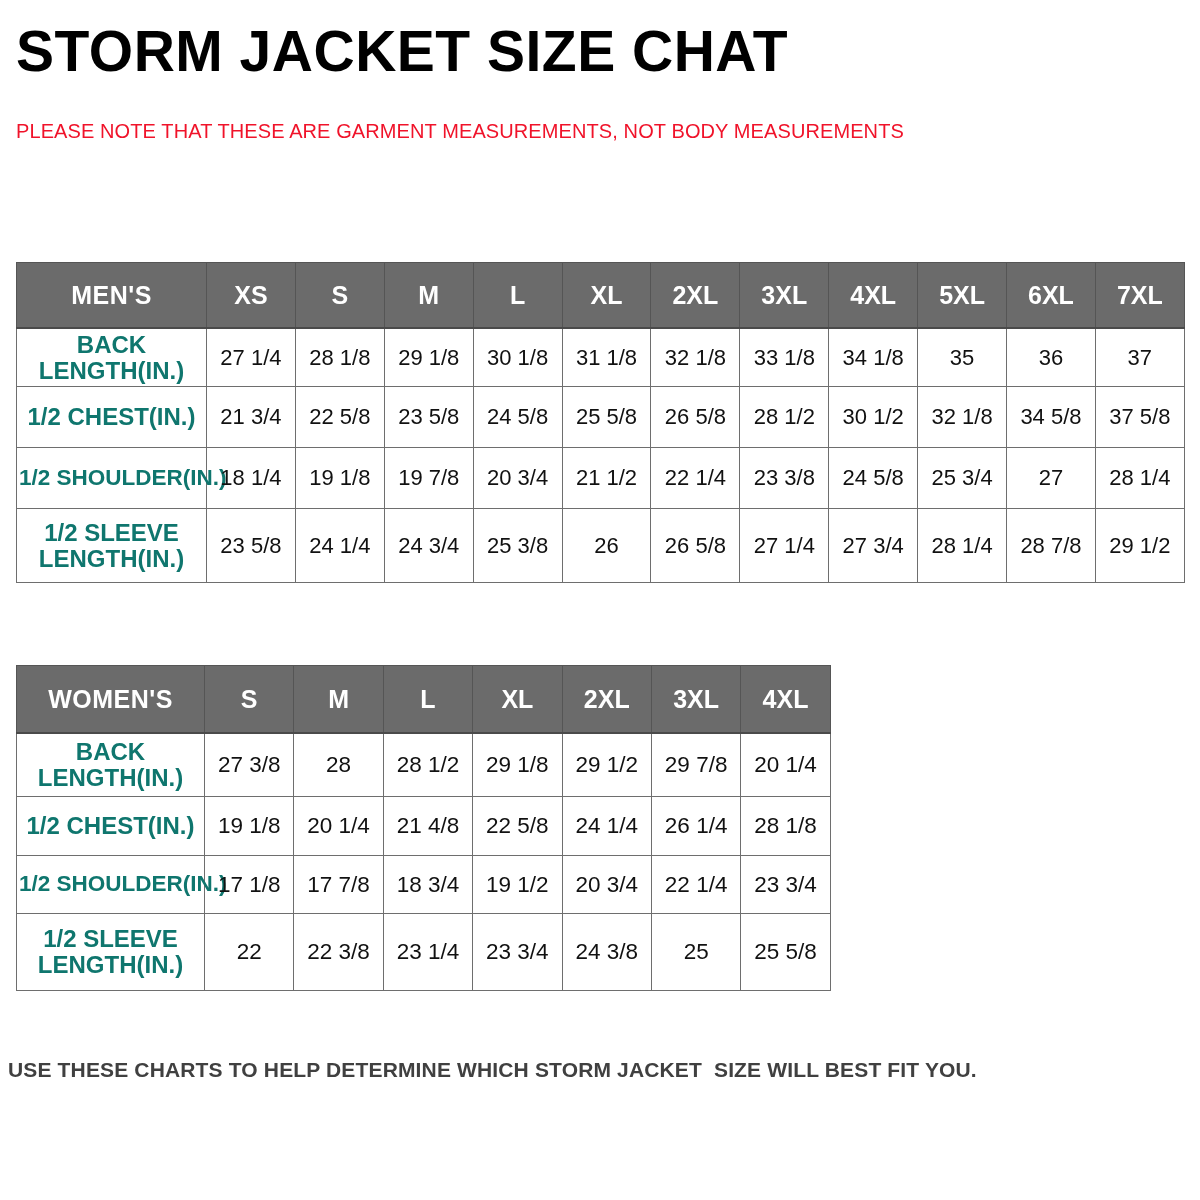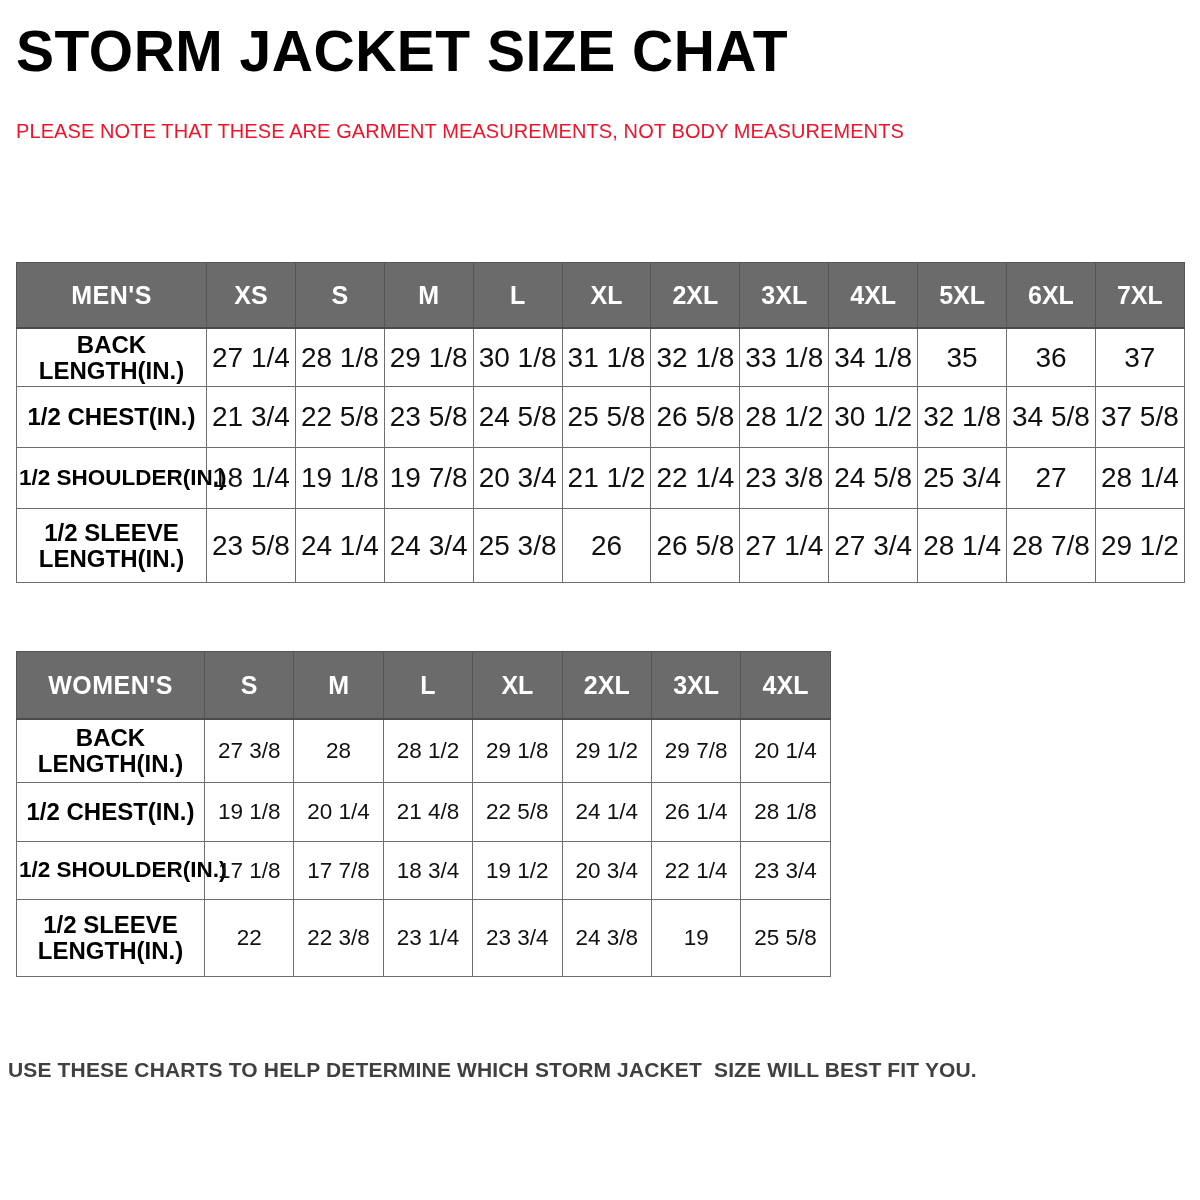--- a/index.html
+++ b/index.html
@@ -63,21 +63,21 @@
   
   .size-table {
     position: absolute;
     border-collapse: collapse;
     table-layout: fixed;
     background: #ffffff;
     border-radius: 16px;
   }
 
   #men-table  { left: 16px; top: 262px;  width: 1168px; }
-  #women-table{ left: 16px; top: 651px;  width: 814px;  }
+  #women-table{ left: 16px; top: 665px;  width: 814px;  }
 
   .size-table td, .size-table th {
     border: 1px solid #7a7a7a;
     padding: 0;
     text-align: center;
     vertical-align: middle;
   }
 
   
   .size-table thead th {
@@ -90,21 +90,21 @@
   #men-table  thead th { height: 64px; font-size: 25px; }
   #women-table thead th { height: 66px; font-size: 25px; }
 
   .size-table thead th.corner {
     font-size: 26px;
     letter-spacing: 0.5px;
   }
 
   
   .size-table td.row-label {
-    color: #000000;
+    color: #0f766e;
     font-weight: 700;
     background: #ffffff;
     line-height: 1.08;
     padding: 0 2px;
     border-color: #6e6e6e;
   }
 
   
   .size-table td.val {
     color: #111111;
@@ -114,21 +114,21 @@
   }
 
   
   #men-table tbody tr.r-back  td { height: 57px; }
   #men-table tbody tr.r-chest td { height: 60px; }
   #men-table tbody tr.r-shoulder td { height: 60px; }
   #men-table tbody tr.r-sleeve td { height: 73px; }
 
   #men-table td.row-label { font-size: 24px; }
   #men-table tr.r-shoulder td.row-label { font-size: 22.5px; }
-  #men-table td.val { font-size: 28px; }
+  #men-table td.val { font-size: 22px; }
 
   
   #women-table tbody tr.r-back  td { height: 62px; }
   #women-table tbody tr.r-chest td { height: 58px; }
   #women-table tbody tr.r-shoulder td { height: 57px; }
   #women-table tbody tr.r-sleeve td { height: 76px; }
 
   #women-table td.row-label { font-size: 24px; }
   #women-table tr.r-shoulder td.row-label { font-size: 22.5px; }
   #women-table td.val { font-size: 22.5px; }
@@ -274,21 +274,21 @@
           <td class="val">22 1/4</td>
           <td class="val">23 3/4</td>
         </tr>
         <tr class="r-sleeve">
           <td class="row-label two-line">1/2 SLEEVE<br>LENGTH(IN.)</td>
           <td class="val">22</td>
           <td class="val">22 3/8</td>
           <td class="val">23 1/4</td>
           <td class="val">23 3/4</td>
           <td class="val">24 3/8</td>
-          <td class="val">19</td>
+          <td class="val">25</td>
           <td class="val">25 5/8</td>
         </tr>
       </tbody>
   </table>
 
   <div class="footer-text">USE THESE CHARTS TO HELP DETERMINE WHICH STORM JACKET  SIZE WILL BEST FIT YOU.</div>
 
 </div>
 
 </body></html>

